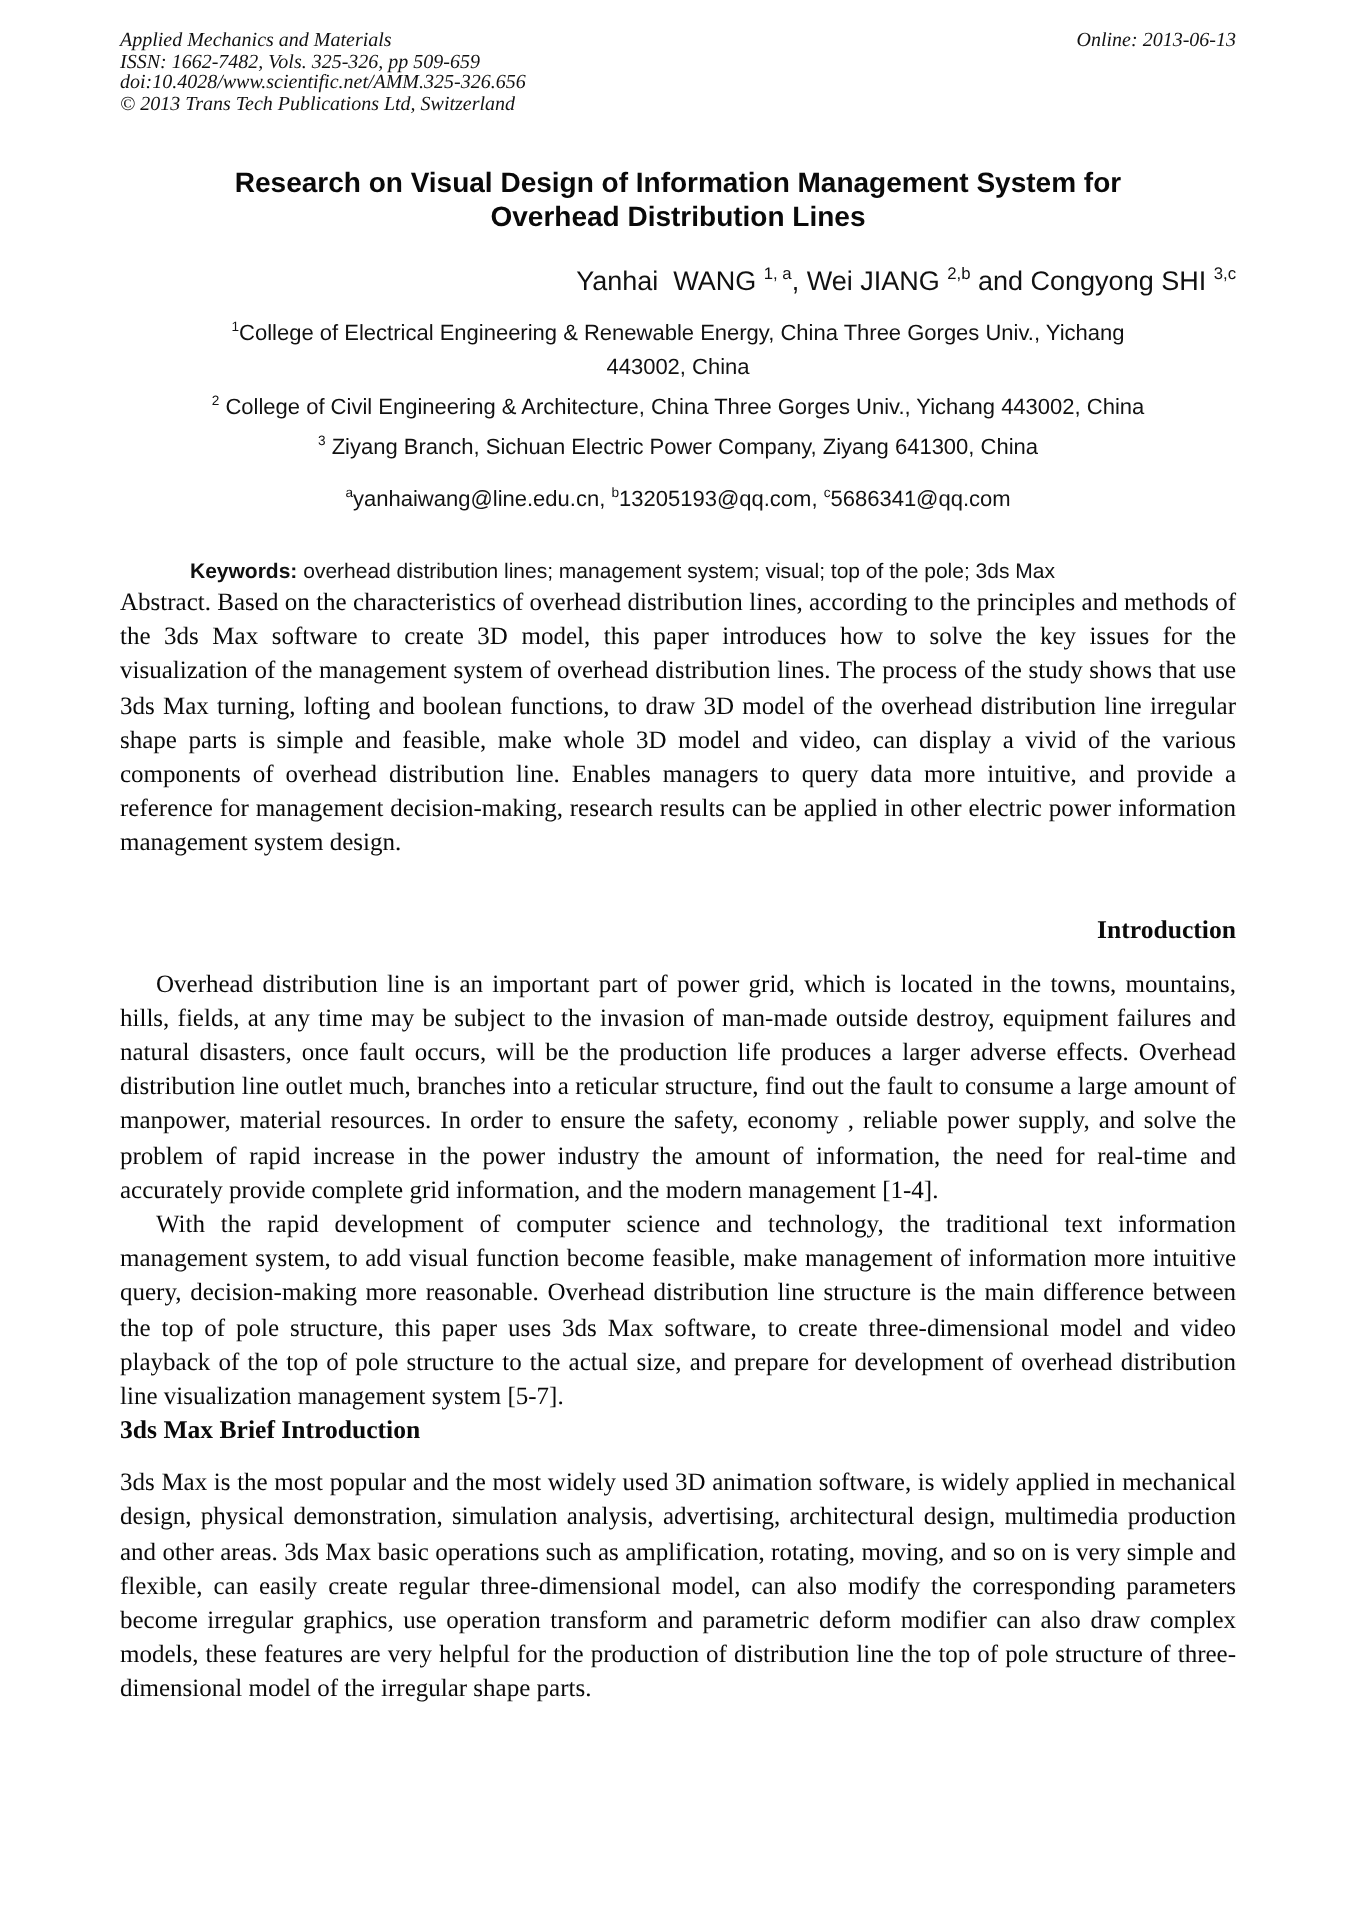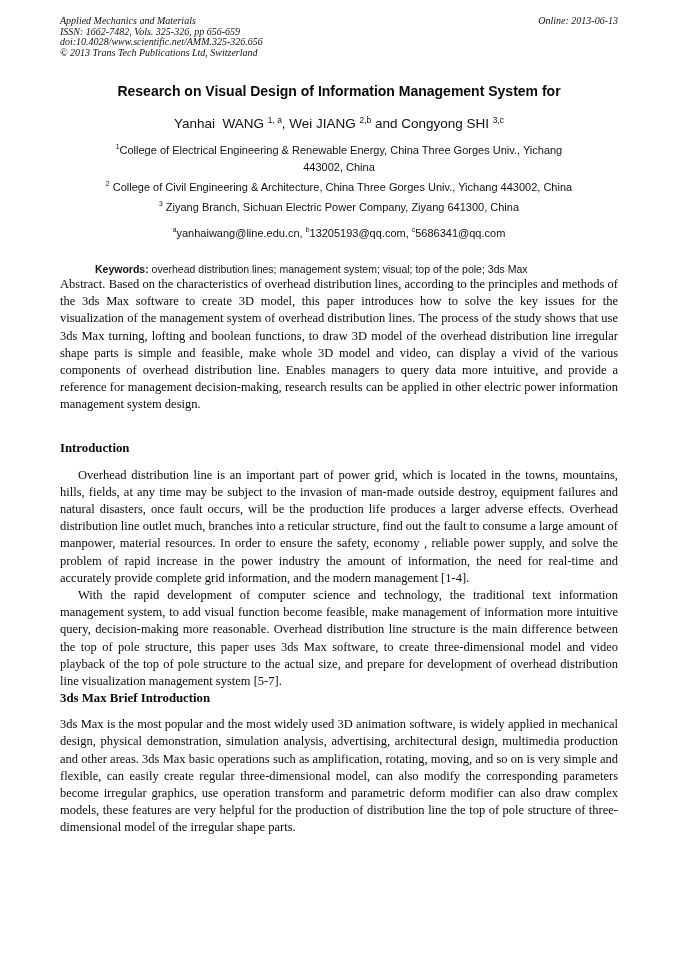--- a/index.html
+++ b/index.html
@@ -31,21 +31,21 @@
     margin-top: 25px;
     text-align: center;
     font-family: "Liberation Sans", sans-serif;
     font-weight: bold;
     font-size: 14px;
     line-height: 17px;
     color: #0a0a0a;
   }
   .authors {
     margin-top: 16px;
-    text-align: center;
+    text-align: right;
     font-family: "Liberation Sans", sans-serif;
     font-size: 13.5px;
     line-height: 16px;
     white-space: pre-wrap;
   }
   .authors sup, .affs sup, .emails sup {
     font-size: 0.62em;
     vertical-align: super;
     line-height: 0;
   }
@@ -84,42 +84,43 @@
   }
   .abstract { margin-top: 20px; }
   .abstract .abs-label { font-weight: normal; }
   .section-heading {
     font-family: "Liberation Serif", serif;
     font-weight: bold;
     font-size: 12.8px;
     line-height: 16px;
     color: #0a0a0a;
   }
-  .sh-1 { margin-top: 26px; margin-bottom: 11px; }
+  .sh-1 { margin-top: 26px; margin-bottom: 11px; text-align: right; }
   .sh-2 { margin-bottom: 10px; }
   .para { margin: 0; }
   .para.indent { text-indent: 18px; }
 </style>
 </head>
 <body>
 
 <div class="page">
 
   <div class="header-row">
     <div class="header-left">
       <div>Applied Mechanics and Materials</div>
-      <div>ISSN: 1662-7482, Vols. 325-326, pp 656-659</div>
+      <div>ISSN: 1662-7482, Vols. 325-326, pp 509-659</div>
       <div>doi:10.4028/www.scientific.net/AMM.325-326.656</div>
       <div>© 2013 Trans Tech Publications Ltd, Switzerland</div>
     </div>
     <div class="header-right">Online: 2013-06-13</div>
   </div>
 
   <div class="title">
     <div>Research on Visual Design of Information Management System for</div>
+    <div>Overhead Distribution Lines</div>
   </div>
 
   <div class="authors"><span>Yanhai  WANG </span><sup>1, a</sup><span>, </span><span>Wei JIANG </span><sup>2,b</sup><span> and </span><span>Congyong SHI </span><sup>3,c</sup></div>
 
   <div class="affs">
     <div class="aff">
       <div><sup>1</sup><span>College of Electrical Engineering &amp; Renewable Energy, China Three Gorges Univ., Yichang</span></div>
       <div>443002, China</div>
     </div>
     <div class="aff"><sup>2</sup><span> College of Civil Engineering &amp; Architecture, China Three Gorges Univ., Yichang 443002, China</span></div>

